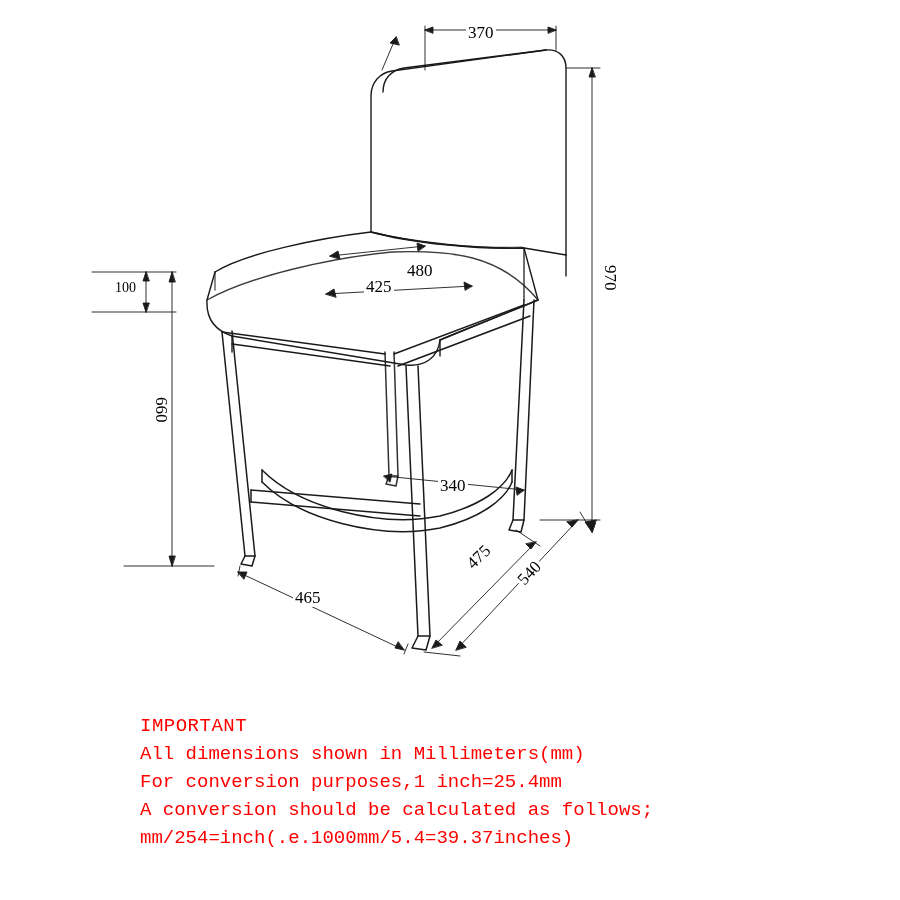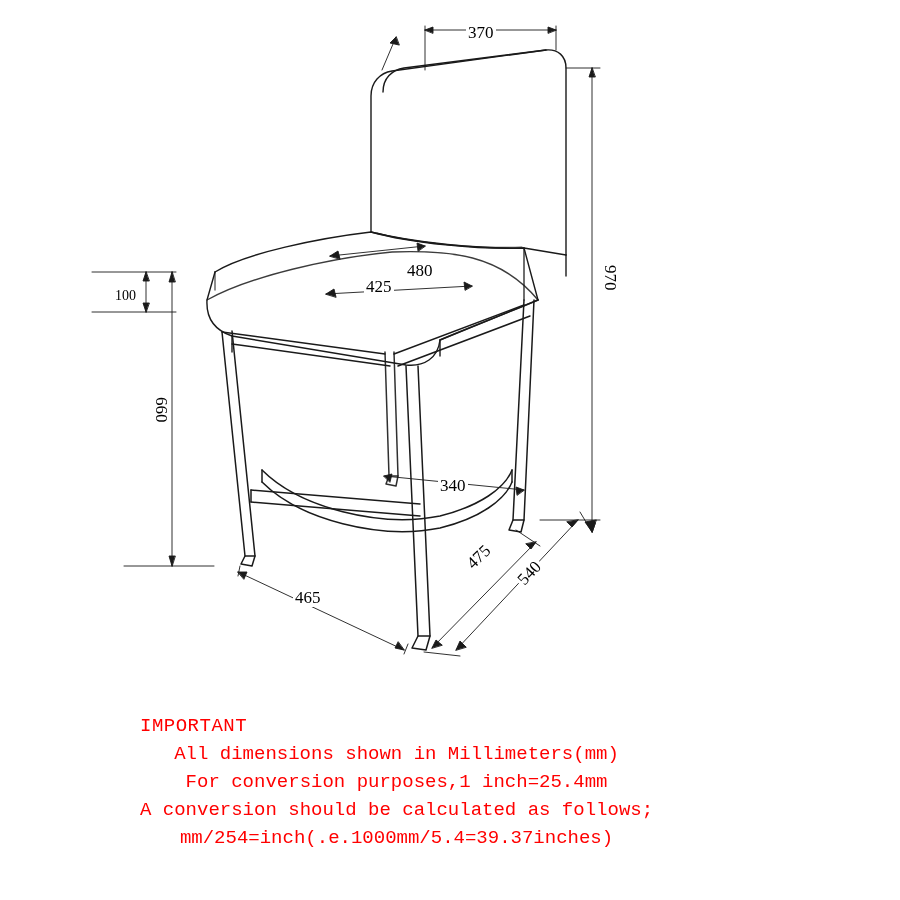--- a/index.html
+++ b/index.html
@@ -37,35 +37,33 @@
     white-space: nowrap;
     line-height: 1.05;
   }
   .dim-label.vert {
     writing-mode: vertical-rl;
     text-orientation: mixed;
     padding: 2px 0;
   }
   .dim-small {
     font-size: 14px;
-    margin-top: 8px;
   }
   #notes {
     position: absolute;
     left: 140px;
     top: 712px;
     color: #ff0000;
     font-family: "Liberation Mono", monospace;
     font-size: 19px;
     line-height: 28px;
     white-space: nowrap;
   }
   #notes .note-line {
     display: block;
-    text-align: center;
   }
   #notes .note-title {
     display: block;
     letter-spacing: 0.5px;
   }
 </style>
 </head>
 <body>
 
 <div id="sheet">

